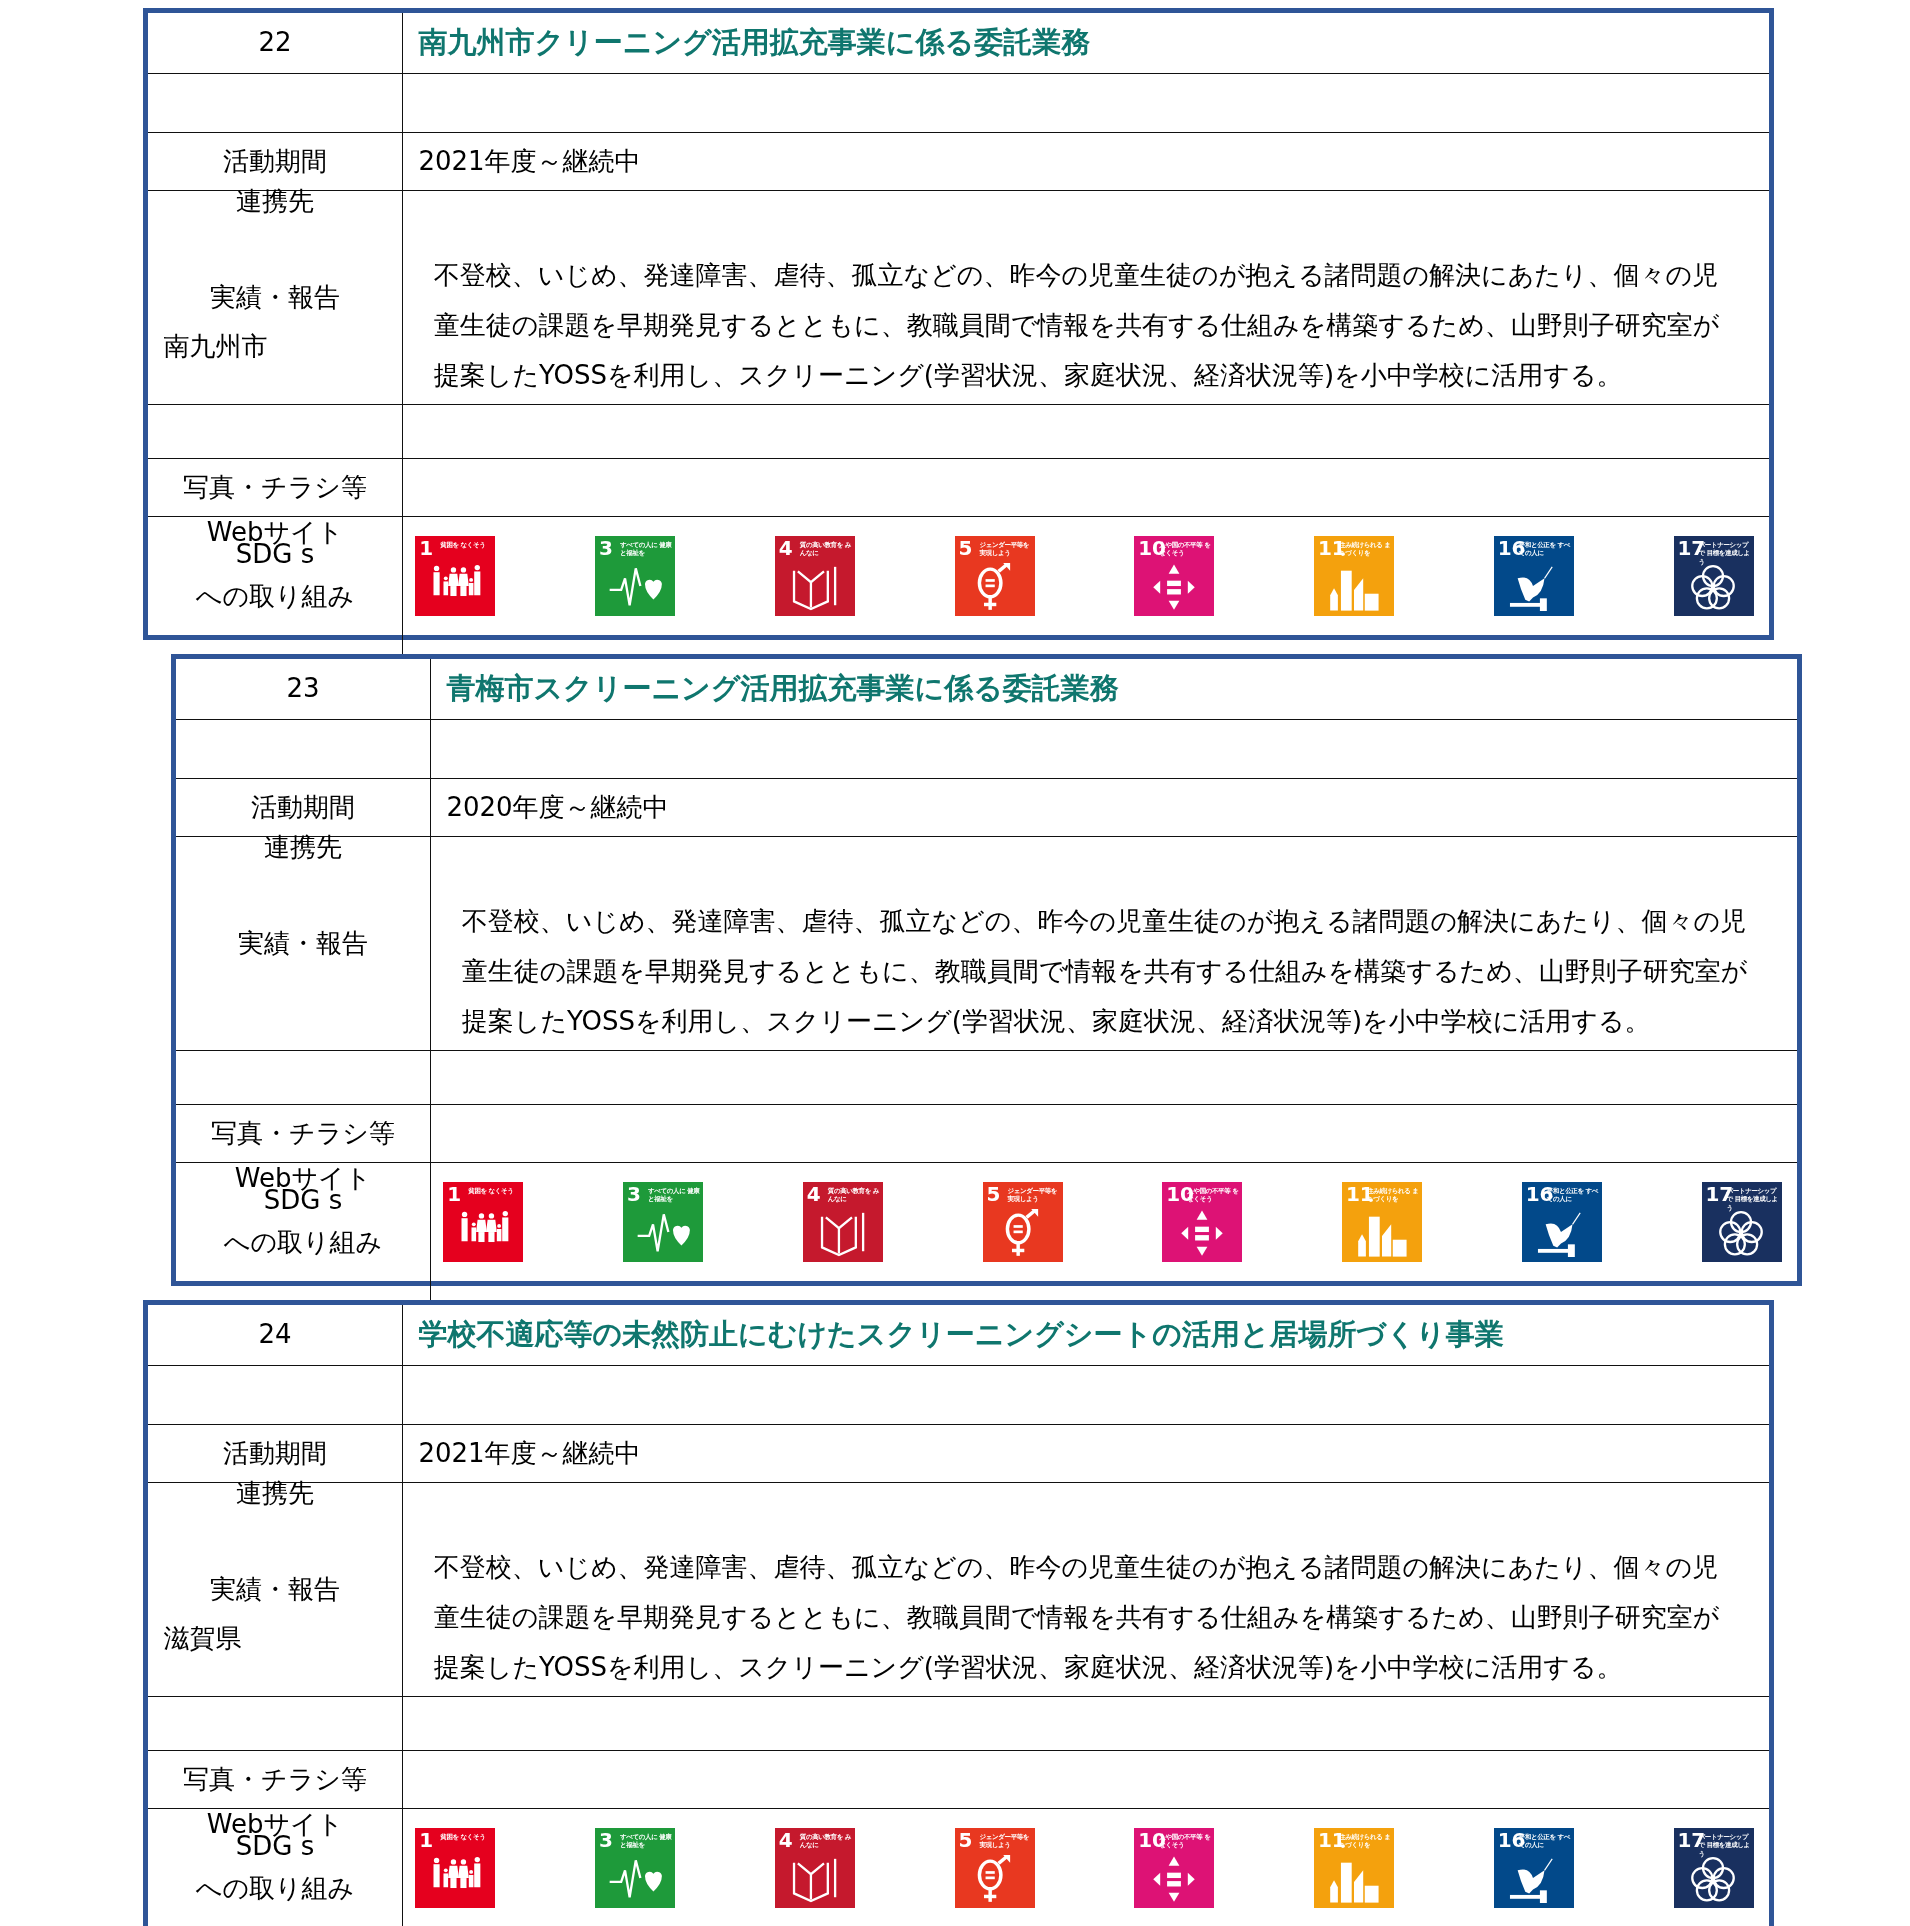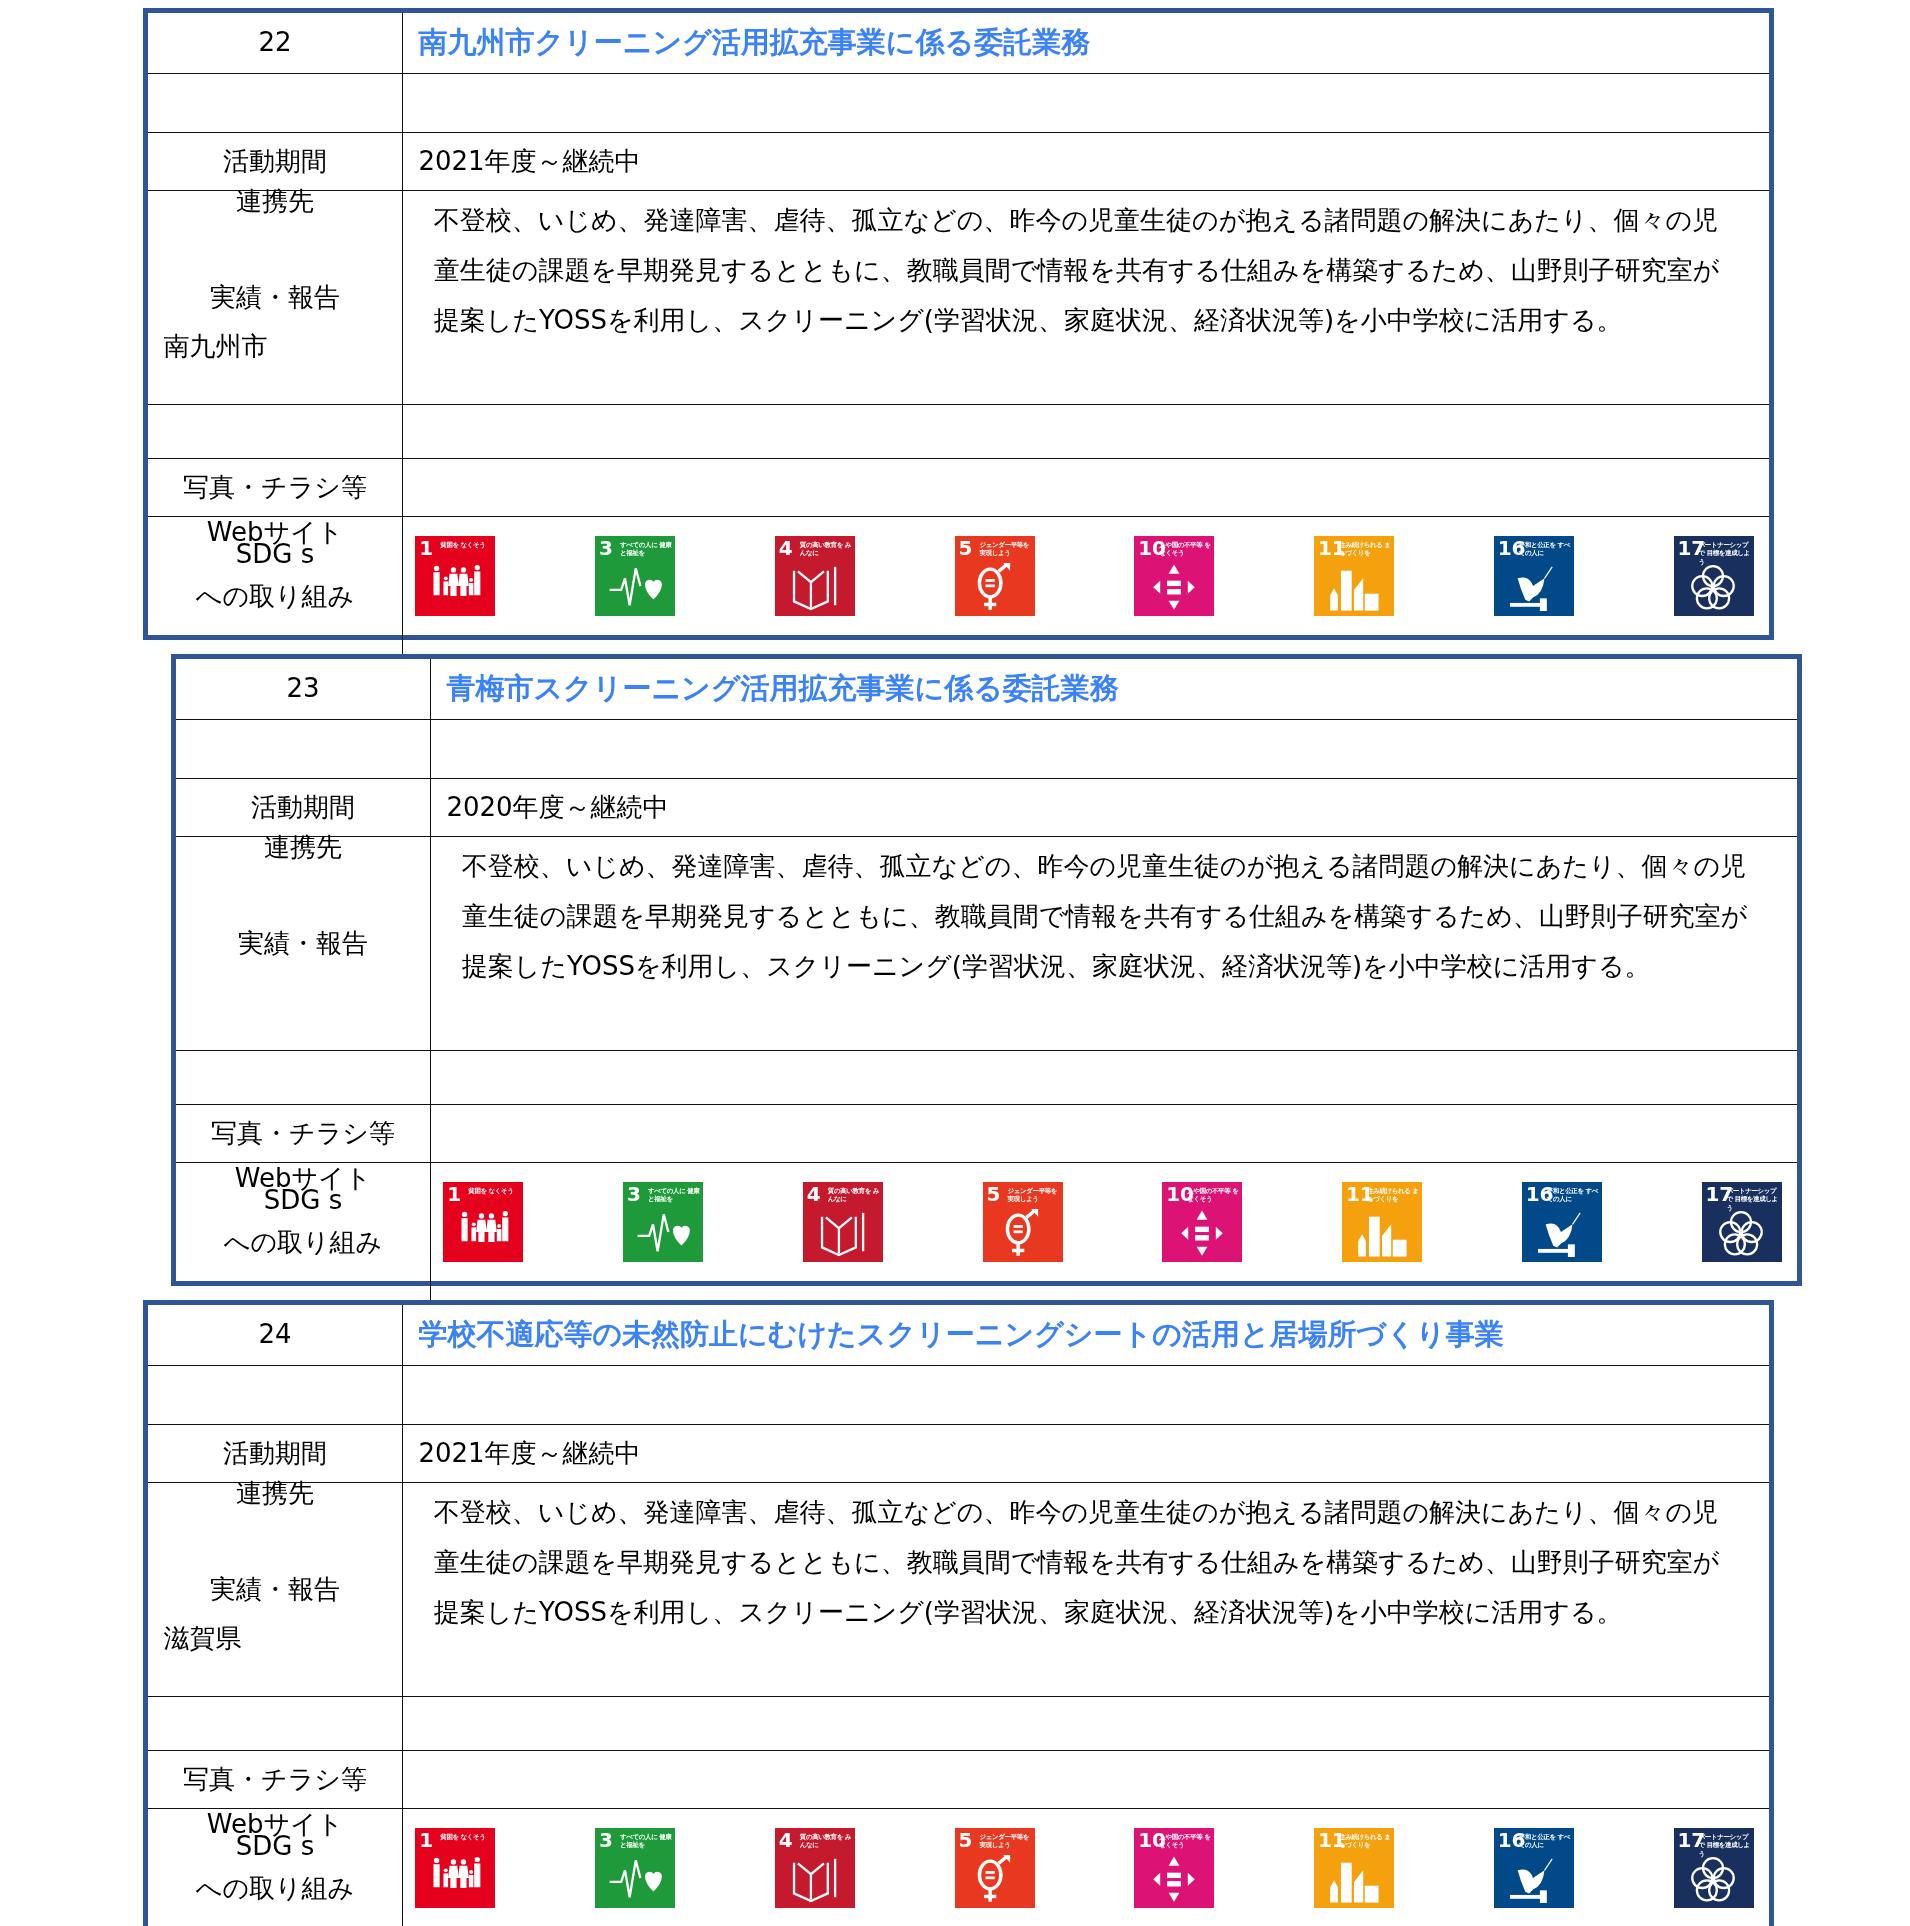--- a/index.html
+++ b/index.html
@@ -7,24 +7,24 @@
          font-family: "DejaVu Sans", "Liberation Sans", sans-serif; color: #000; }
   .block { position: absolute; left: 143px; width: 1631px; box-sizing: border-box;
            border: 5px solid #2f5597; background: #fff; }
   .row { display: flex; box-sizing: border-box; border-bottom: 1.9px solid #111; }
   .row:last-child { border-bottom: none; }
   .label { width: 255px; flex: 0 0 255px; box-sizing: border-box; border-right: 1.2px solid #111;
            display: flex; align-items: center; justify-content: center; text-align: center;
            font-size: 26px; line-height: 1.6; }
   .value { flex: 1; box-sizing: border-box; padding: 0 15.4px; display: flex; align-items: center;
            font-size: 26px; }
-  .title-text { color: #3b82f6; font-weight: bold; font-size: 29px; }
+  .title-text { color: #0f766e; font-weight: bold; font-size: 29px; }
   .report { font-size: 26px; line-height: 50px; padding-top: 3.9px; padding-bottom: 3.9px; display: block;
             padding-left: 15.4px; padding-right: 23px; }
-  .report-wrap { align-items: flex-start; }
+  .report-wrap { align-items: flex-end; }
   .r-title { height: 61px; }
   .r-partner { height: 59px; flex-direction: column; }
   .r-period { height: 58px; }
   .r-report { height: 214px; }
   .r-web { height: 54px; flex-direction: column; }
   .r-photo { height: 58px; }
   .r-sdg { height: 118px; border-bottom: none; }
   .sdg-list { display: flex; align-items: center; justify-content: space-between;
               width: 100%; padding: 0 15.4px 0 12.3px; box-sizing: border-box; }
   .sdg { width: 80px; height: 80px; position: relative; box-sizing: border-box; color: #fff;

